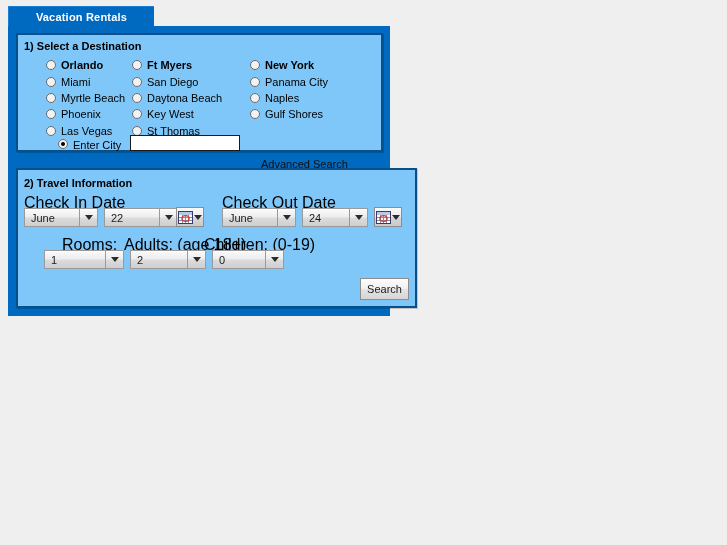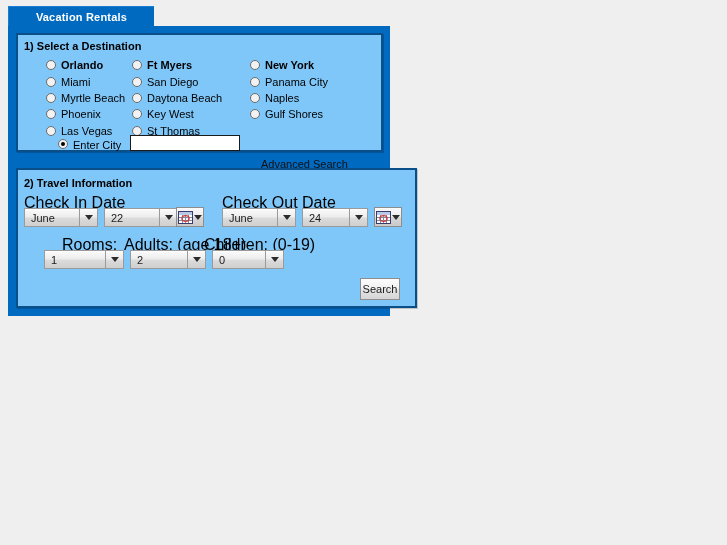--- a/index.html
+++ b/index.html
@@ -250,21 +250,21 @@
     border-left: 4px solid transparent;
     border-right: 4px solid transparent;
     border-top: 5px solid #2b2b2b;
   }
 
   
   #search-button {
     position: absolute;
     left: 342px;
     top: 108px;
-    width: 40px;
+    width: 49px;
     height: 22px;
     background: linear-gradient(to bottom, #fdfdfd 0%, #f0f0f0 50%, #e3e3e3 51%, #d6d6d6 100%);
     border: 1px solid #8d8d8d;
     box-sizing: border-box;
     display: flex;
     align-items: center;
     justify-content: center;
     font-size: 11px;
     color: #1a1a1a;
     cursor: pointer;

